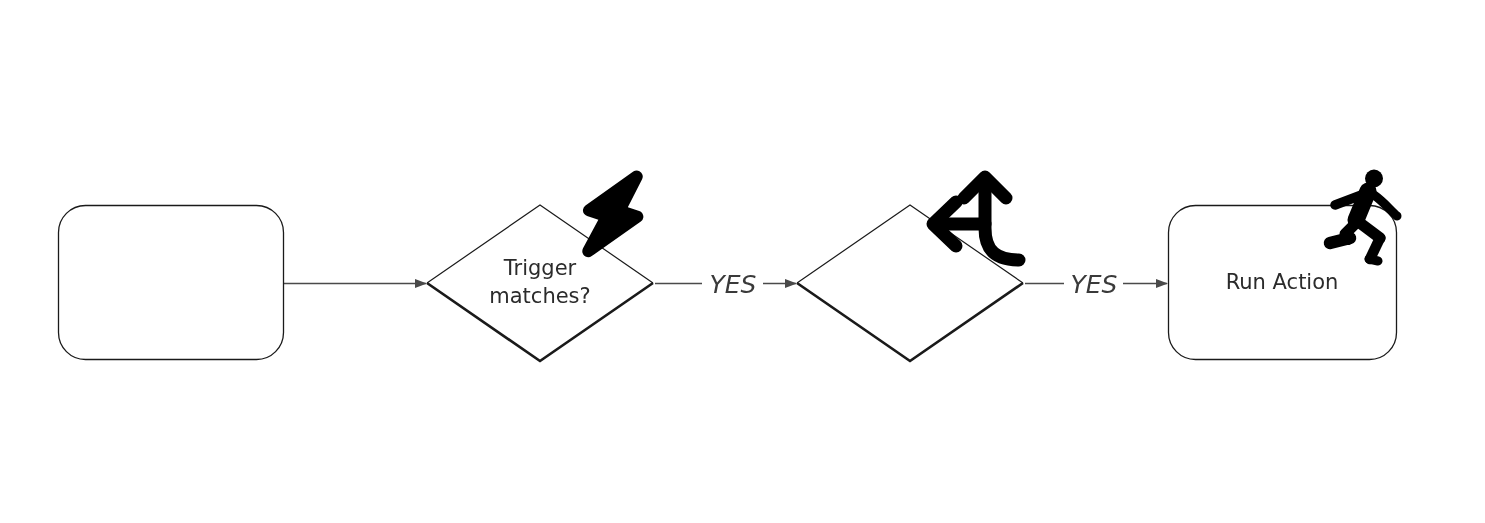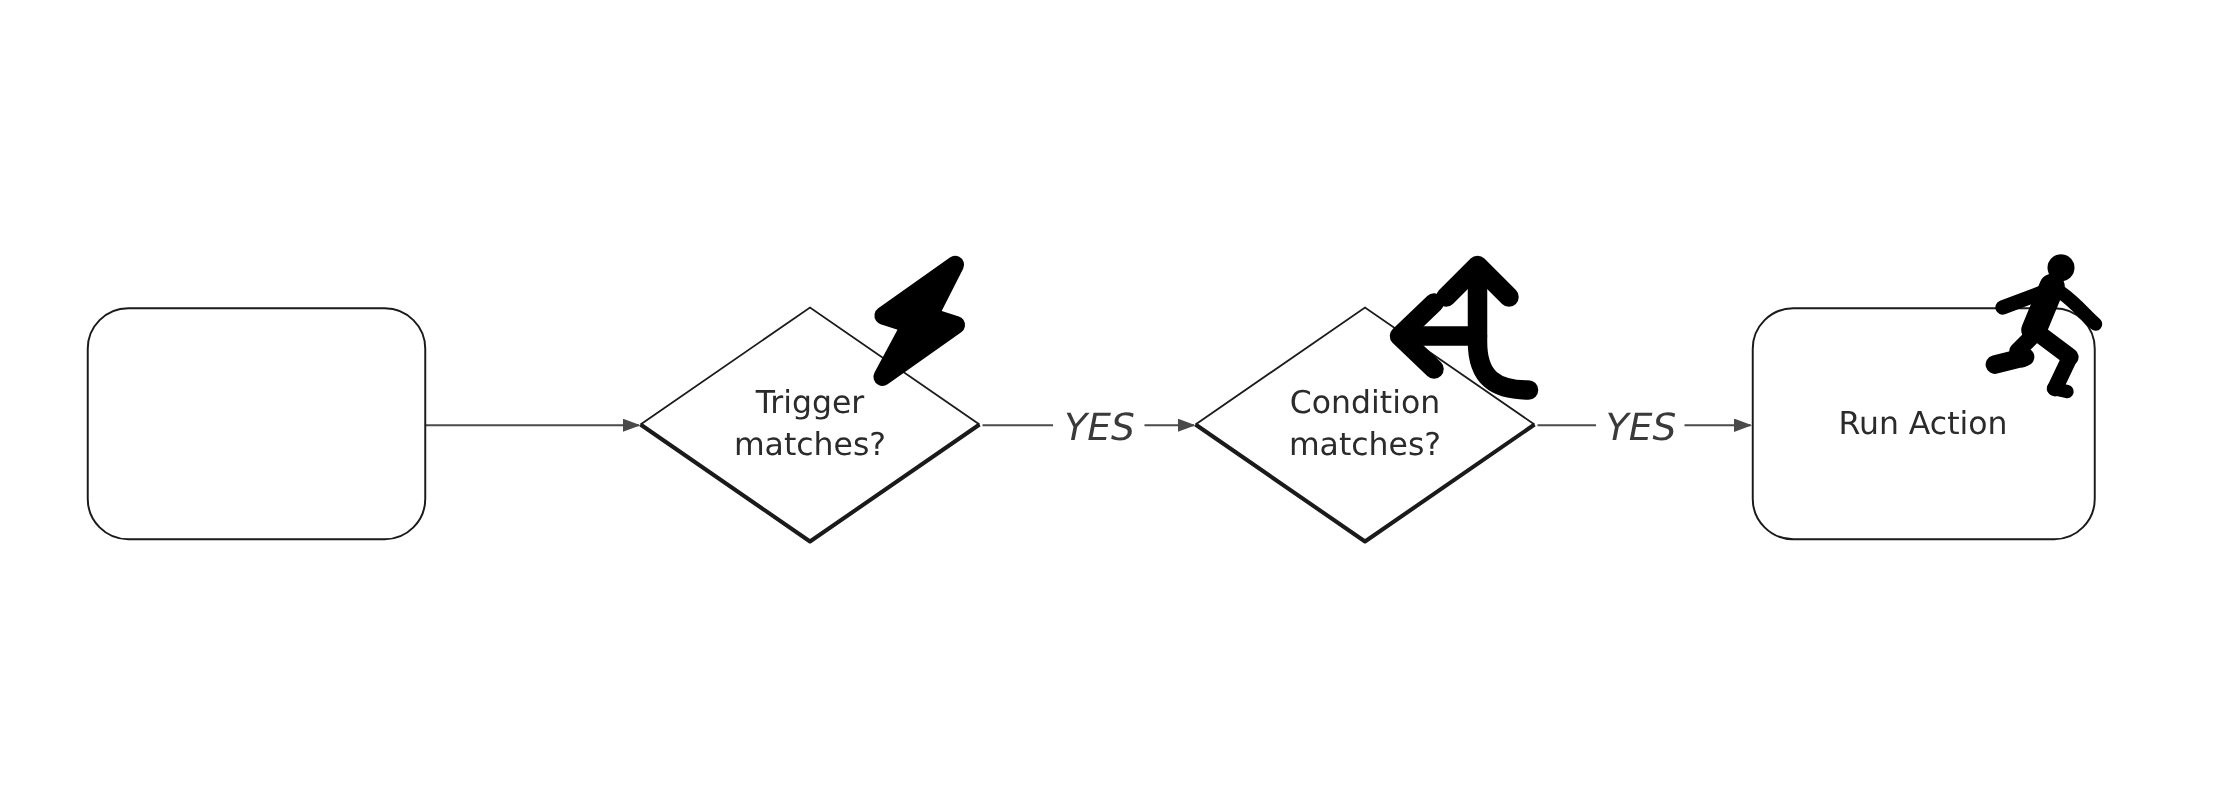--- a/index.html
+++ b/index.html
@@ -105,24 +105,20 @@
       <path class="icon-stroke" stroke-width="9" d="M 47 93 L 56 95"></path>
     </g>
   </svg>
 
 
   <div class="node-label diamond-label" style="left:440px;top:205px;width:200px;height:154px;">
     <span>Trigger</span>
     <span>matches?</span>
   </div>
 
-  <div class="node-label diamond-label" style="left:810px;top:205px;width:200px;height:154px;">
-    <span>Condition</span>
-    <span>matches?</span>
-  </div>
 
   <div class="node-label" style="left:1168px;top:205px;width:228px;height:154px;">Run Action</div>
 
   <div class="edge-label" style="left:697px;top:268px;width:72px;height:32px;">YES</div>
 
   <div class="edge-label" style="left:1058px;top:268px;width:72px;height:32px;">YES</div>
 
 </div>
 
 </body></html>

